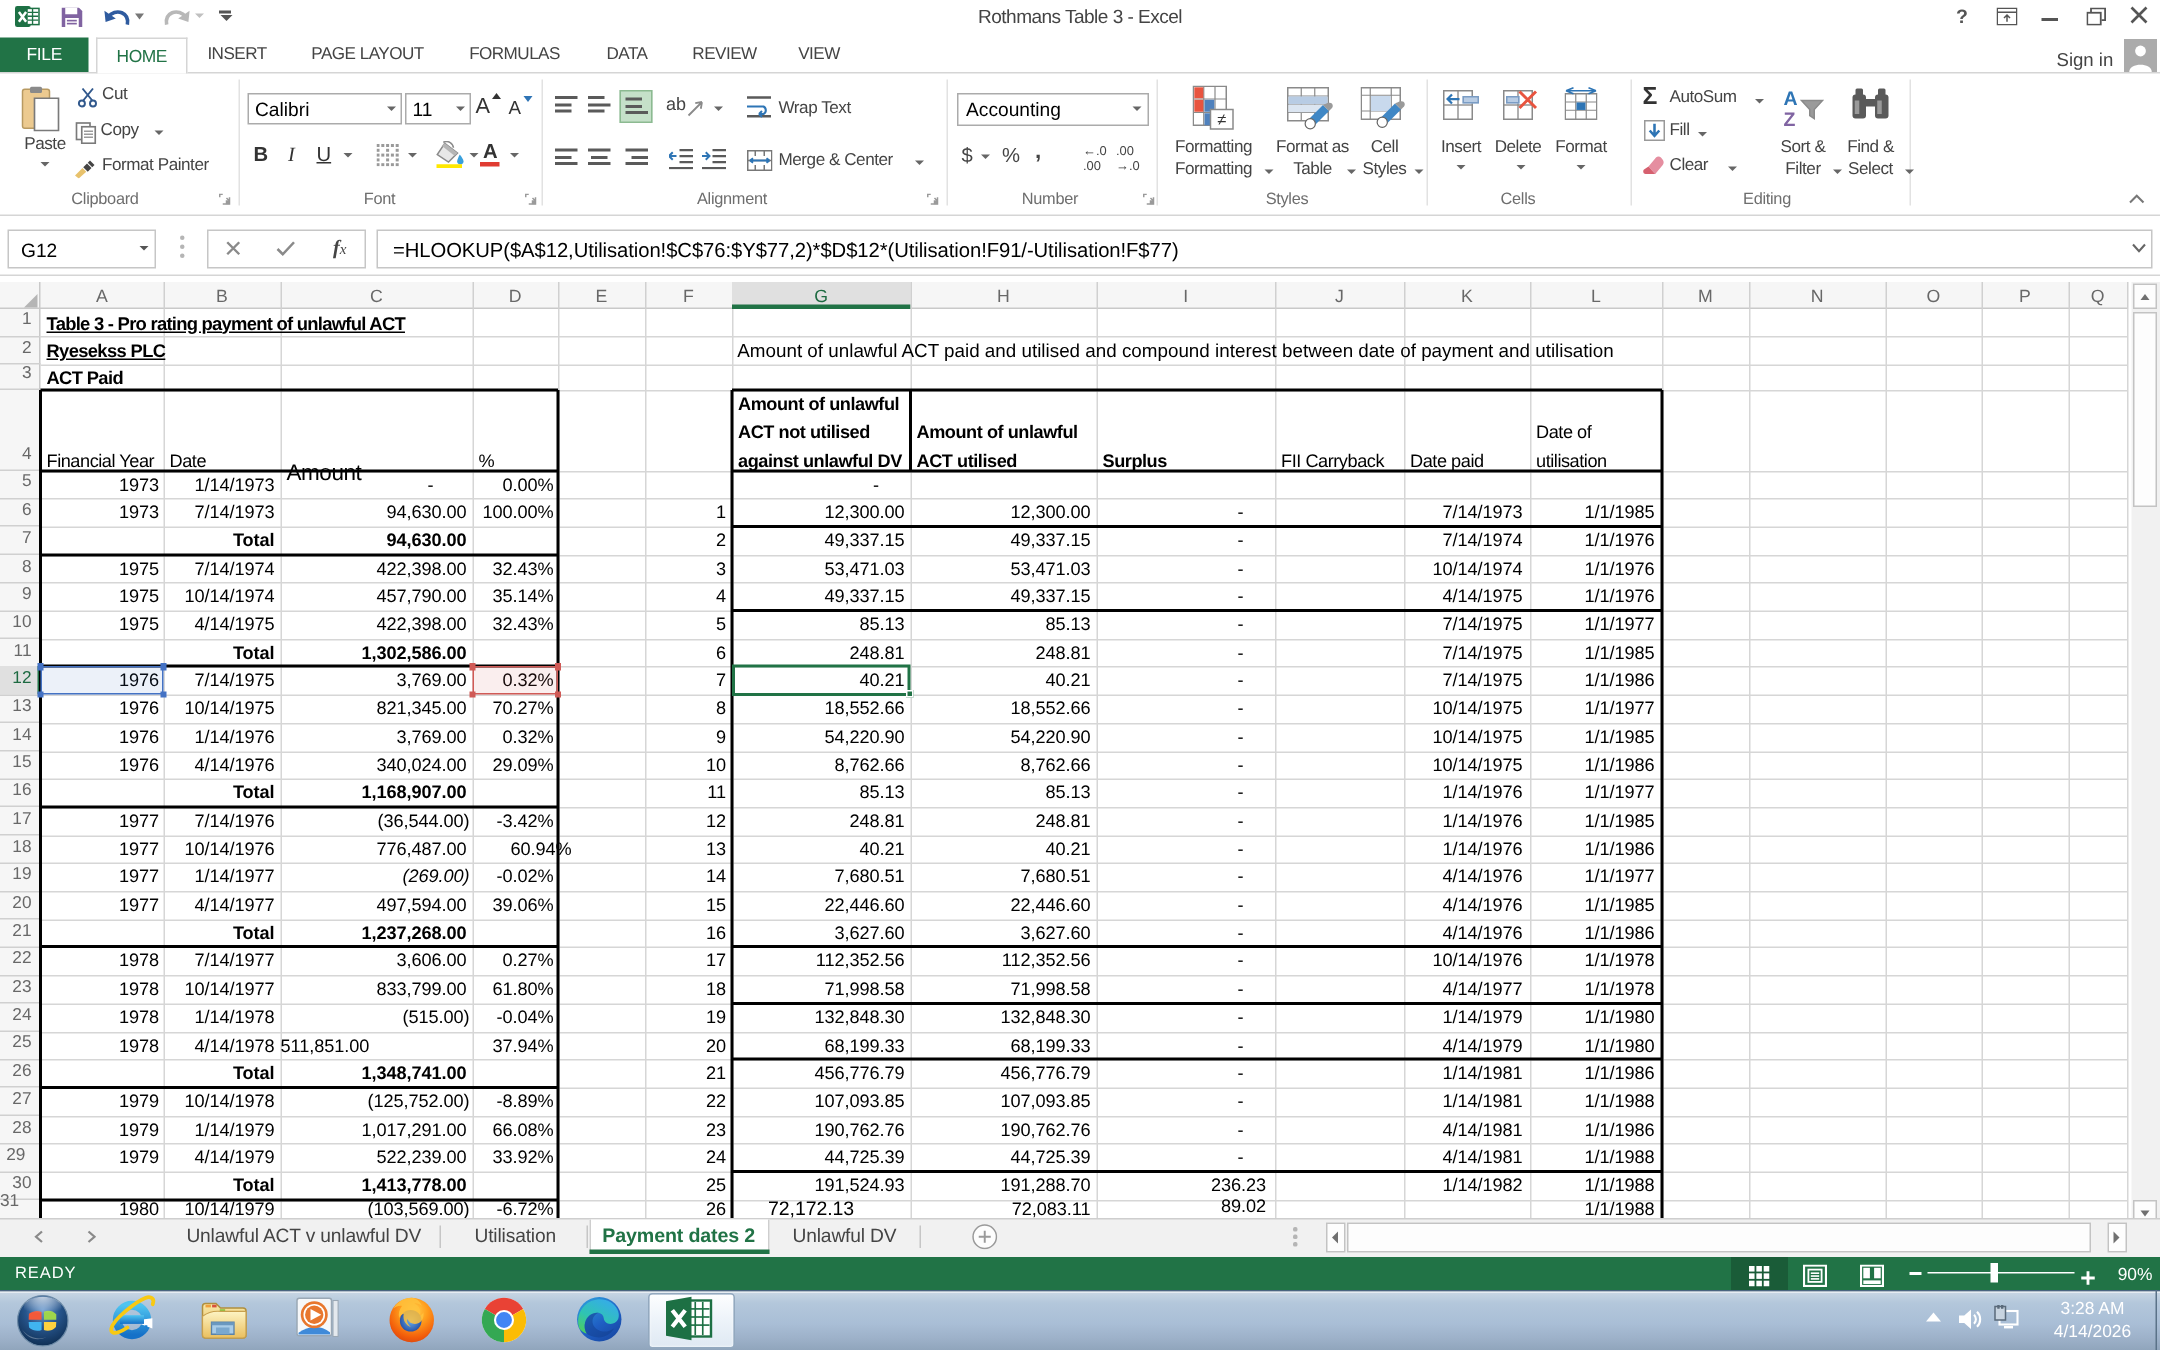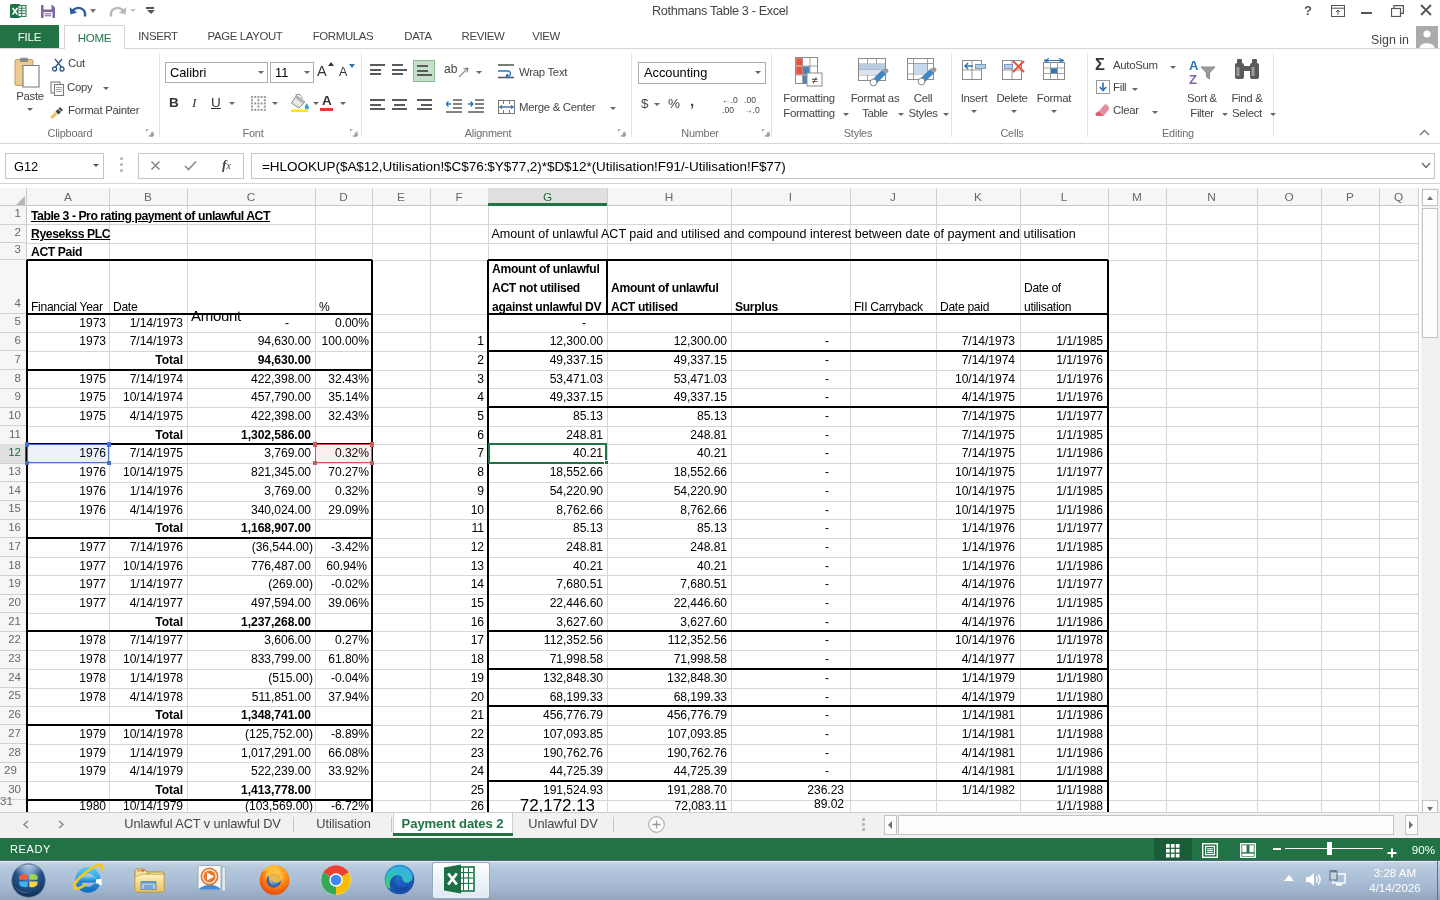--- a/index.html
+++ b/index.html
@@ -632,24 +632,24 @@
 <div class="cell gc" style="left:315px;top:500.5px;width:57px;height:18.700000000000045px;line-height:18.700000000000045px;font-size:12.1px;text-align:right;padding-right:3px;">29.09%</div>
 <div class="cell gc" style="left:109px;top:519.2px;width:78px;height:18.699999999999932px;line-height:18.699999999999932px;font-size:12.1px;text-align:right;padding-right:4px;font-weight:bold;">Total</div>
 <div class="cell gc" style="left:187px;top:519.2px;width:128px;height:18.699999999999932px;line-height:18.699999999999932px;font-size:12.1px;text-align:right;padding-right:4px;font-weight:bold;">1,168,907.00</div>
 <div class="cell gc" style="left:27px;top:537.9px;width:82px;height:18.700000000000045px;line-height:18.700000000000045px;font-size:12.1px;text-align:right;padding-right:3px;">1977</div>
 <div class="cell gc" style="left:109px;top:537.9px;width:78px;height:18.700000000000045px;line-height:18.700000000000045px;font-size:12.1px;text-align:right;padding-right:4px;">7/14/1976</div>
 <div class="cell gc" style="left:187px;top:537.9px;width:128px;height:18.700000000000045px;line-height:18.700000000000045px;font-size:12.1px;text-align:right;padding-right:2px;">(36,544.00)</div>
 <div class="cell gc" style="left:315px;top:537.9px;width:57px;height:18.700000000000045px;line-height:18.700000000000045px;font-size:12.1px;text-align:right;padding-right:3px;">-3.42%</div>
 <div class="cell gc" style="left:27px;top:556.6px;width:82px;height:18.699999999999932px;line-height:18.699999999999932px;font-size:12.1px;text-align:right;padding-right:3px;">1977</div>
 <div class="cell gc" style="left:109px;top:556.6px;width:78px;height:18.699999999999932px;line-height:18.699999999999932px;font-size:12.1px;text-align:right;padding-right:4px;">10/14/1976</div>
 <div class="cell gc" style="left:187px;top:556.6px;width:128px;height:18.699999999999932px;line-height:18.699999999999932px;font-size:12.1px;text-align:right;padding-right:4px;">776,487.00</div>
-<div class="cell gc" style="left:306px;top:556.6px;width:77px;height:18.699999999999932px;line-height:18.699999999999932px;font-size:12.1px;text-align:right;padding-right:16px;">60.94%</div>
+<div class="cell gc" style="left:320px;top:556.6px;width:77px;height:18.699999999999932px;line-height:18.699999999999932px;font-size:12.1px;text-align:right;padding-right:16px;">60.94%</div>
 <div class="cell gc" style="left:27px;top:575.3px;width:82px;height:18.700000000000045px;line-height:18.700000000000045px;font-size:12.1px;text-align:right;padding-right:3px;">1977</div>
 <div class="cell gc" style="left:109px;top:575.3px;width:78px;height:18.700000000000045px;line-height:18.700000000000045px;font-size:12.1px;text-align:right;padding-right:4px;">1/14/1977</div>
-<div class="cell gc" style="left:187px;top:575.3px;width:128px;height:18.700000000000045px;line-height:18.700000000000045px;font-size:12.1px;text-align:right;padding-right:2px;">(269.00)</div>
+<div class="cell gc" style="left:187px;top:575.3px;width:128px;height:18.700000000000045px;line-height:18.700000000000045px;font-size:12.1px;text-align:right;padding-right:2px;font-style:italic;">(269.00)</div>
 <div class="cell gc" style="left:315px;top:575.3px;width:57px;height:18.700000000000045px;line-height:18.700000000000045px;font-size:12.1px;text-align:right;padding-right:3px;">-0.02%</div>
 <div class="cell gc" style="left:27px;top:594.0px;width:82px;height:18.700000000000045px;line-height:18.700000000000045px;font-size:12.1px;text-align:right;padding-right:3px;">1977</div>
 <div class="cell gc" style="left:109px;top:594.0px;width:78px;height:18.700000000000045px;line-height:18.700000000000045px;font-size:12.1px;text-align:right;padding-right:4px;">4/14/1977</div>
 <div class="cell gc" style="left:187px;top:594.0px;width:128px;height:18.700000000000045px;line-height:18.700000000000045px;font-size:12.1px;text-align:right;padding-right:4px;">497,594.00</div>
 <div class="cell gc" style="left:315px;top:594.0px;width:57px;height:18.700000000000045px;line-height:18.700000000000045px;font-size:12.1px;text-align:right;padding-right:3px;">39.06%</div>
 <div class="cell gc" style="left:109px;top:612.7px;width:78px;height:18.699999999999932px;line-height:18.699999999999932px;font-size:12.1px;text-align:right;padding-right:4px;font-weight:bold;">Total</div>
 <div class="cell gc" style="left:187px;top:612.7px;width:128px;height:18.699999999999932px;line-height:18.699999999999932px;font-size:12.1px;text-align:right;padding-right:4px;font-weight:bold;">1,237,268.00</div>
 <div class="cell gc" style="left:27px;top:631.4px;width:82px;height:18.699999999999932px;line-height:18.699999999999932px;font-size:12.1px;text-align:right;padding-right:3px;">1978</div>
 <div class="cell gc" style="left:109px;top:631.4px;width:78px;height:18.699999999999932px;line-height:18.699999999999932px;font-size:12.1px;text-align:right;padding-right:4px;">7/14/1977</div>
 <div class="cell gc" style="left:187px;top:631.4px;width:128px;height:18.699999999999932px;line-height:18.699999999999932px;font-size:12.1px;text-align:right;padding-right:4px;">3,606.00</div>
@@ -657,21 +657,21 @@
 <div class="cell gc" style="left:27px;top:650.0999999999999px;width:82px;height:18.700000000000045px;line-height:18.700000000000045px;font-size:12.1px;text-align:right;padding-right:3px;">1978</div>
 <div class="cell gc" style="left:109px;top:650.0999999999999px;width:78px;height:18.700000000000045px;line-height:18.700000000000045px;font-size:12.1px;text-align:right;padding-right:4px;">10/14/1977</div>
 <div class="cell gc" style="left:187px;top:650.0999999999999px;width:128px;height:18.700000000000045px;line-height:18.700000000000045px;font-size:12.1px;text-align:right;padding-right:4px;">833,799.00</div>
 <div class="cell gc" style="left:315px;top:650.0999999999999px;width:57px;height:18.700000000000045px;line-height:18.700000000000045px;font-size:12.1px;text-align:right;padding-right:3px;">61.80%</div>
 <div class="cell gc" style="left:27px;top:668.8px;width:82px;height:18.700000000000045px;line-height:18.700000000000045px;font-size:12.1px;text-align:right;padding-right:3px;">1978</div>
 <div class="cell gc" style="left:109px;top:668.8px;width:78px;height:18.700000000000045px;line-height:18.700000000000045px;font-size:12.1px;text-align:right;padding-right:4px;">1/14/1978</div>
 <div class="cell gc" style="left:187px;top:668.8px;width:128px;height:18.700000000000045px;line-height:18.700000000000045px;font-size:12.1px;text-align:right;padding-right:2px;">(515.00)</div>
 <div class="cell gc" style="left:315px;top:668.8px;width:57px;height:18.700000000000045px;line-height:18.700000000000045px;font-size:12.1px;text-align:right;padding-right:3px;">-0.04%</div>
 <div class="cell gc" style="left:27px;top:687.5px;width:82px;height:18.700000000000045px;line-height:18.700000000000045px;font-size:12.1px;text-align:right;padding-right:3px;">1978</div>
 <div class="cell gc" style="left:109px;top:687.5px;width:78px;height:18.700000000000045px;line-height:18.700000000000045px;font-size:12.1px;text-align:right;padding-right:4px;">4/14/1978</div>
-<div class="cell gc" style="left:187px;top:687.5px;width:128px;height:18.700000000000045px;line-height:18.700000000000045px;font-size:12.1px;text-align:right;padding-right:4px;">511,851.00</div>
+<div class="cell gc" style="left:187px;top:687.5px;width:128px;height:18.700000000000045px;line-height:18.700000000000045px;font-size:12.1px;padding-right:4px;">511,851.00</div>
 <div class="cell gc" style="left:315px;top:687.5px;width:57px;height:18.700000000000045px;line-height:18.700000000000045px;font-size:12.1px;text-align:right;padding-right:3px;">37.94%</div>
 <div class="cell gc" style="left:109px;top:706.2px;width:78px;height:18.699999999999932px;line-height:18.699999999999932px;font-size:12.1px;text-align:right;padding-right:4px;font-weight:bold;">Total</div>
 <div class="cell gc" style="left:187px;top:706.2px;width:128px;height:18.699999999999932px;line-height:18.699999999999932px;font-size:12.1px;text-align:right;padding-right:4px;font-weight:bold;">1,348,741.00</div>
 <div class="cell gc" style="left:27px;top:724.9px;width:82px;height:18.699999999999932px;line-height:18.699999999999932px;font-size:12.1px;text-align:right;padding-right:3px;">1979</div>
 <div class="cell gc" style="left:109px;top:724.9px;width:78px;height:18.699999999999932px;line-height:18.699999999999932px;font-size:12.1px;text-align:right;padding-right:4px;">10/14/1978</div>
 <div class="cell gc" style="left:187px;top:724.9px;width:128px;height:18.699999999999932px;line-height:18.699999999999932px;font-size:12.1px;text-align:right;padding-right:2px;">(125,752.00)</div>
 <div class="cell gc" style="left:315px;top:724.9px;width:57px;height:18.699999999999932px;line-height:18.699999999999932px;font-size:12.1px;text-align:right;padding-right:3px;">-8.89%</div>
 <div class="cell gc" style="left:27px;top:743.5999999999999px;width:82px;height:18.700000000000045px;line-height:18.700000000000045px;font-size:12.1px;text-align:right;padding-right:3px;">1979</div>
 <div class="cell gc" style="left:109px;top:743.5999999999999px;width:78px;height:18.700000000000045px;line-height:18.700000000000045px;font-size:12.1px;text-align:right;padding-right:4px;">1/14/1979</div>
 <div class="cell gc" style="left:187px;top:743.5999999999999px;width:128px;height:18.700000000000045px;line-height:18.700000000000045px;font-size:12.1px;text-align:right;padding-right:4px;">1,017,291.00</div>
@@ -831,21 +831,21 @@
 <div class="cell gc" style="left:731px;top:762.3px;width:119px;height:18.700000000000045px;line-height:18.700000000000045px;font-size:12.1px;text-align:right;padding-right:21px;">-</div>
 <div class="cell gc" style="left:936px;top:762.3px;width:84px;height:18.700000000000045px;line-height:18.700000000000045px;font-size:12.1px;text-align:right;padding-right:5px;">4/14/1981</div>
 <div class="cell gc" style="left:1020px;top:762.3px;width:88px;height:18.700000000000045px;line-height:18.700000000000045px;font-size:12.1px;text-align:right;padding-right:5px;">1/1/1988</div>
 <div class="cell gc" style="left:430px;top:781.0px;width:58px;height:18.700000000000045px;line-height:18.700000000000045px;font-size:12.1px;text-align:right;padding-right:4px;">25</div>
 <div class="cell gc" style="left:488px;top:781.0px;width:119px;height:18.700000000000045px;line-height:18.700000000000045px;font-size:12.1px;text-align:right;padding-right:4px;">191,524.93</div>
 <div class="cell gc" style="left:607px;top:781.0px;width:124px;height:18.700000000000045px;line-height:18.700000000000045px;font-size:12.1px;text-align:right;padding-right:4px;">191,288.70</div>
 <div class="cell gc" style="left:731px;top:781.0px;width:119px;height:18.700000000000045px;line-height:18.700000000000045px;font-size:12.1px;text-align:right;padding-right:6px;">236.23</div>
 <div class="cell gc" style="left:936px;top:781.0px;width:84px;height:18.700000000000045px;line-height:18.700000000000045px;font-size:12.1px;text-align:right;padding-right:5px;">1/14/1982</div>
 <div class="cell gc" style="left:1020px;top:781.0px;width:88px;height:18.700000000000045px;line-height:18.700000000000045px;font-size:12.1px;text-align:right;padding-right:5px;">1/1/1988</div>
 <div class="cell gc" style="left:430px;top:796.5px;width:58px;height:18.299999999999955px;line-height:18.299999999999955px;font-size:12.1px;text-align:right;padding-right:4px;">26</div>
-<div class="cell gc" style="left:480px;top:796.5px;width:119px;height:18.299999999999955px;line-height:18.299999999999955px;font-size:17px;text-align:right;padding-right:4px;">72,172.13</div>
+<div class="cell gc" style="left:512px;top:796.5px;width:119px;height:18.299999999999955px;line-height:18.299999999999955px;font-size:13px;text-align:left;padding-right:4px;">72,172.13</div>
 <div class="cell gc" style="left:607px;top:796.5px;width:124px;height:18.299999999999955px;line-height:18.299999999999955px;font-size:12.1px;text-align:right;padding-right:4px;">72,083.11</div>
 <div class="cell gc" style="left:731px;top:795px;width:119px;height:18.299999999999955px;line-height:18.299999999999955px;font-size:12.1px;text-align:right;padding-right:6px;">89.02</div>
 <div class="cell gc" style="left:936px;top:796.5px;width:84px;height:18.299999999999955px;line-height:18.299999999999955px;font-size:12.1px;text-align:right;padding-right:5px;margin-top:28px;">4/14/1982</div>
 <div class="cell gc" style="left:1020px;top:796.5px;width:88px;height:18.299999999999955px;line-height:18.299999999999955px;font-size:12.1px;text-align:right;padding-right:5px;">1/1/1988</div>
 <div class="ab" style="left:27px;top:444.4px;width:82px;height:18.700000000000045px;background:rgba(68,114,196,0.10);border:1.6px solid #4472c4;"></div>
 <div class="ab" style="left:24.8px;top:442.2px;width:4.4px;height:4.4px;background:#4472c4;"></div>
 <div class="ab" style="left:106.8px;top:442.2px;width:4.4px;height:4.4px;background:#4472c4;"></div>
 <div class="ab" style="left:24.8px;top:460.90000000000003px;width:4.4px;height:4.4px;background:#4472c4;"></div>
 <div class="ab" style="left:106.8px;top:460.90000000000003px;width:4.4px;height:4.4px;background:#4472c4;"></div>
 <div class="ab" style="left:315px;top:444.4px;width:57px;height:18.700000000000045px;background:rgba(208,90,86,0.10);border:1.6px solid #d05a56;"></div>

